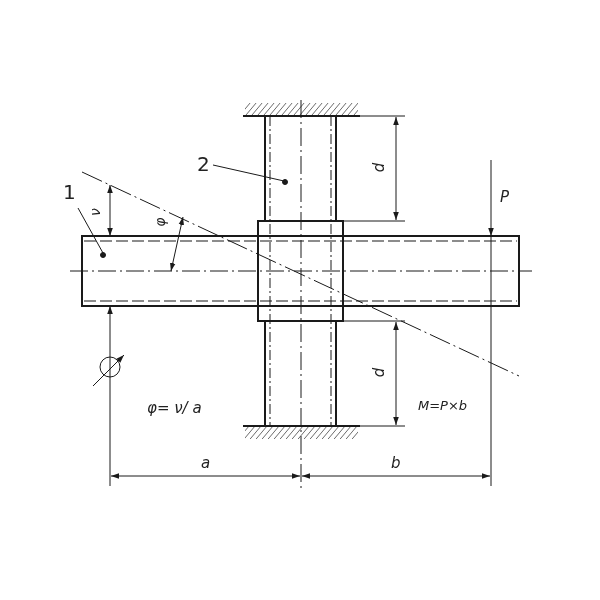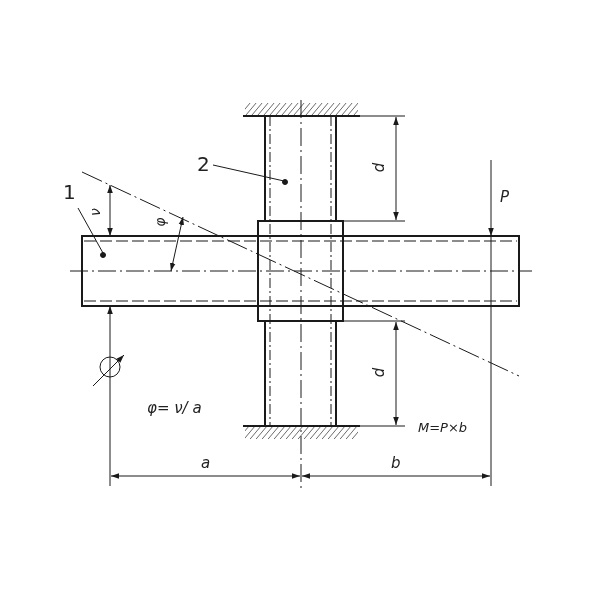--- a/index.html
+++ b/index.html
@@ -102,16 +102,16 @@
   </svg>
 
   <span class="lbl num" style="left:63px;top:182px;">1</span>
   <span class="lbl num" style="left:197px;top:154px;">2</span>
   <span class="lbl" style="left:500px;top:190px;font-size:15px;">P</span>
   <span class="lbl rot" style="left:91px;top:205px;">ν</span>
   <span class="lbl rot" style="left:155px;top:215px;">φ</span>
   <span class="lbl rot" style="left:375px;top:160px;font-size:15px;">d</span>
   <span class="lbl rot" style="left:375px;top:365px;font-size:15px;">d</span>
   <span class="lbl" style="left:147px;top:401px;font-size:15px;">φ= ν/ a</span>
-  <span class="lbl" style="left:418px;top:421px;font-size:13px;">M=P×b</span>
+  <span class="lbl" style="left:418px;top:399px;font-size:13px;">M=P×b</span>
   <span class="lbl" style="left:201px;top:456px;font-size:15px;">a</span>
   <span class="lbl" style="left:391px;top:456px;font-size:15px;">b</span>
 </div>
 
 </body></html>

